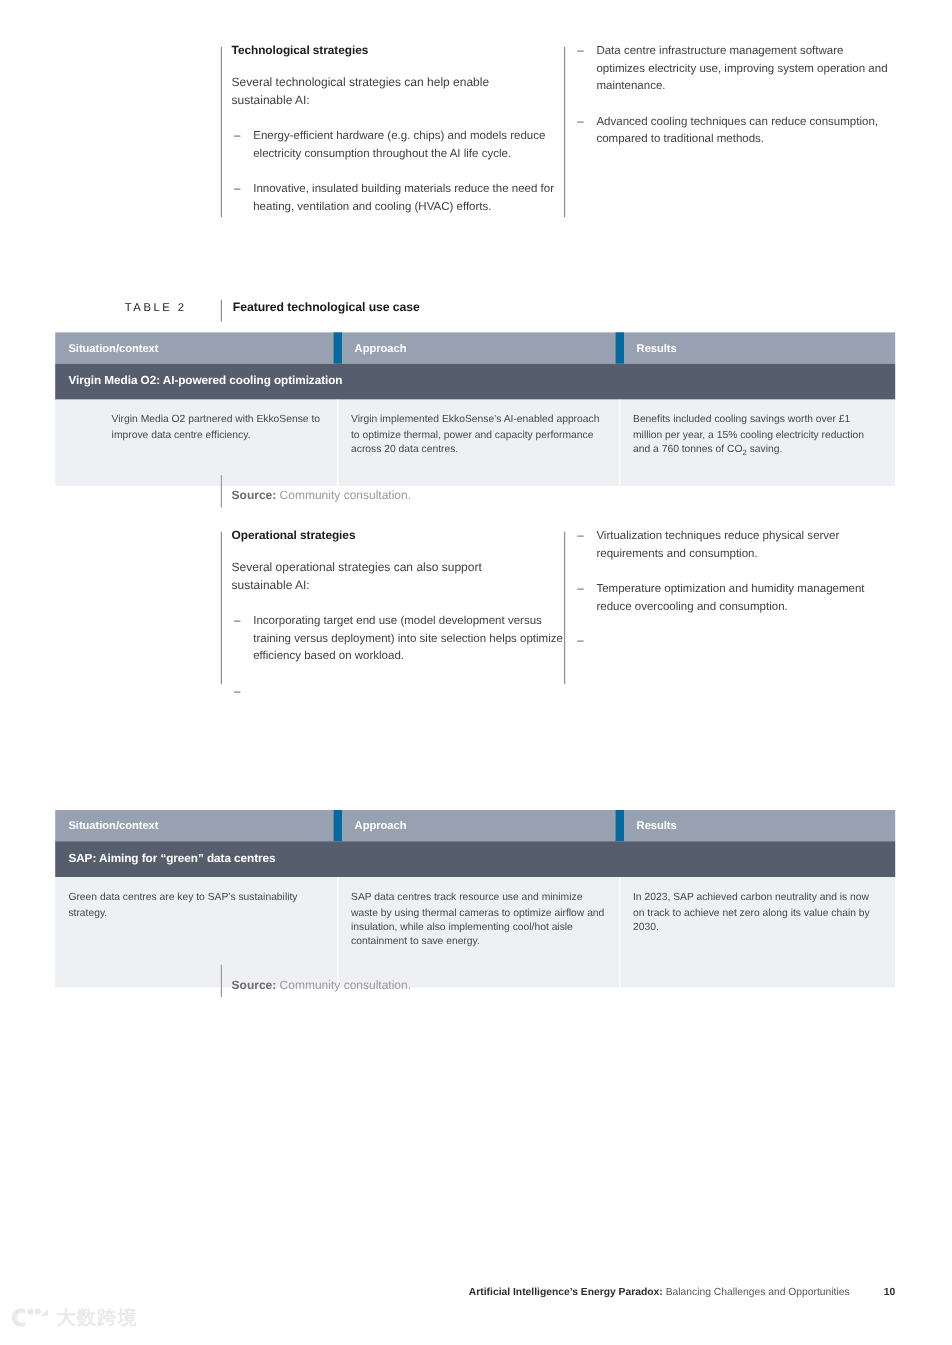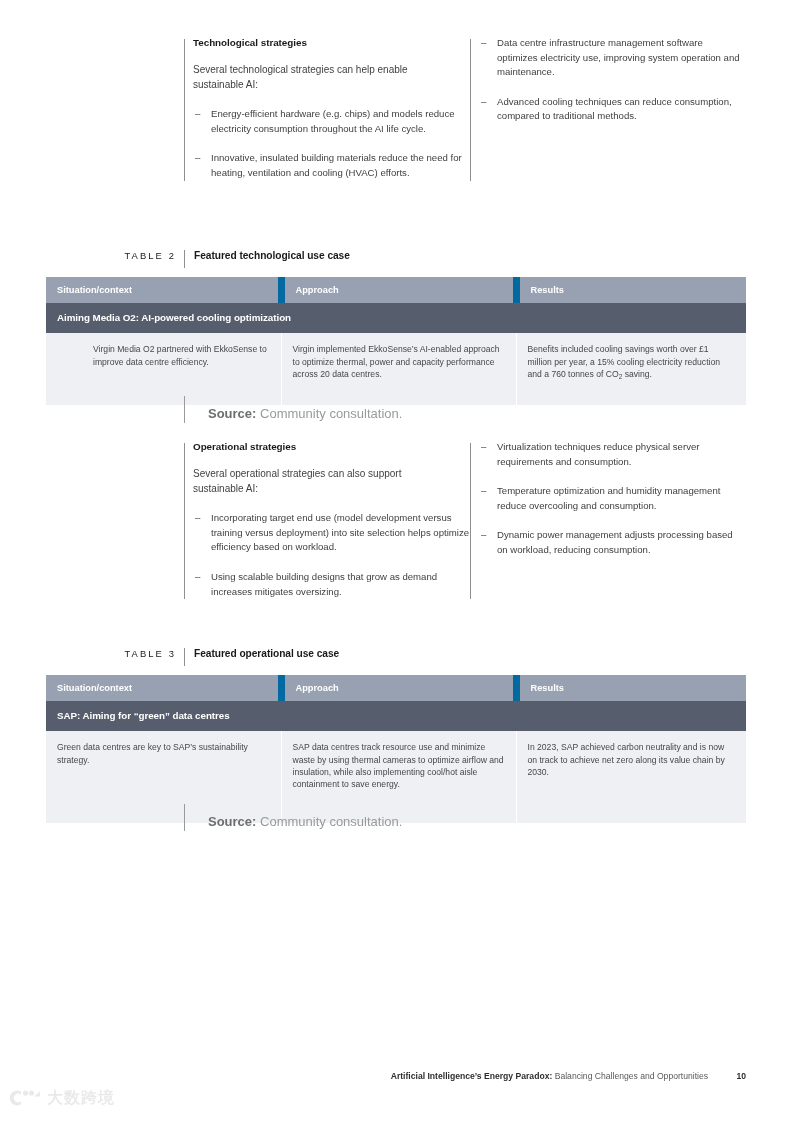--- a/index.html
+++ b/index.html
@@ -85,21 +85,20 @@
   
   .table-caption {
     position: absolute;
     left: 104px;
     display: flex;
     align-items: baseline;
     height: 18px;
   }
   .table-caption .tbl-num {
     width: 72px;
-    text-align: right;
     font-size: 9.4px;
     letter-spacing: 2.1px;
     color: #1a1a1a;
   }
   .table-caption .tbl-sep {
     width: 1px;
     align-self: stretch;
     background: #8e8e8e;
     margin: 0 0 0 8px;
   }
@@ -155,22 +154,22 @@
   .c1 { width: 235px; }
   .c2 { width: 235px; }
   .c3 { width: 230px; }
 
   sub { font-size: 6.4px; vertical-align: baseline; position: relative; top: 2px; }
 
   
   .source-line {
     position: absolute;
     left: 184px;
-    padding-left: 24px;
-    font-size: 13px;
+    padding-left: 9px;
+    font-size: 10px;
     color: #9a9a9a;
     line-height: 11px;
   }
   .source-line::before {
     content: "";
     position: absolute;
     left: 0; top: -12px; bottom: -4px;
     width: 1px;
     background: #9a9a9a;
   }
@@ -243,21 +242,21 @@
   </div>
 
   <table class="case-table" style="top:277px;">
     <colgroup>
         <col class="c1">
         <col class="c2">
         <col class="c3">
       </colgroup>
     <tbody>
       <tr class="title-bar">
-        <td colspan="3">Aiming Media O2: AI-powered cooling optimization</td>
+        <td colspan="3">Virgin Media O2: AI-powered cooling optimization</td>
       </tr>
     </tbody>
     <thead>
       <tr>
         <th>Situation/context</th>
         <th>Approach</th>
         <th>Results</th>
       </tr>
     </thead>
     <tbody>
@@ -274,38 +273,33 @@
     <span>Community consultation.</span>
   </div>
 
   <div class="prose-block" style="top:440px;">
 
     <div class="col col-left">
       <div class="sec-title">Operational strategies</div>
       <div class="sec-intro">Several operational strategies can also support sustainable AI:</div>
       <ul class="dashlist">
         <li><span class="dash">–</span><span>Incorporating target end use (model development versus training versus deployment) into site selection helps optimize efficiency based on workload.</span></li>
-        <li><span class="dash">–</span><span>Using scalable building designs that grow as demand increases mitigates oversizing.</span></li>
+        <li><span class="dash">–</span></li>
       </ul>
     </div>
 
     <div class="col col-right">
       <ul class="dashlist">
         <li><span class="dash">–</span><span>Virtualization techniques reduce physical server requirements and consumption.</span></li>
         <li><span class="dash">–</span><span>Temperature optimization and humidity management reduce overcooling and consumption.</span></li>
-        <li><span class="dash">–</span><span>Dynamic power management adjusts processing based on workload, reducing consumption.</span></li>
+        <li><span class="dash">–</span></li>
       </ul>
     </div>
   </div>
 
-  <div class="table-caption" style="top:648px;">
-    <span class="tbl-num">TABLE 3</span>
-    <span class="tbl-sep"></span>
-    <span class="tbl-title">Featured operational use case</span>
-  </div>
 
   <table class="case-table" style="top:675px;">
     <colgroup>
         <col class="c1">
         <col class="c2">
         <col class="c3">
       </colgroup>
     <tbody>
       <tr class="title-bar">
         <td colspan="3">SAP: Aiming for “green” data centres</td>

